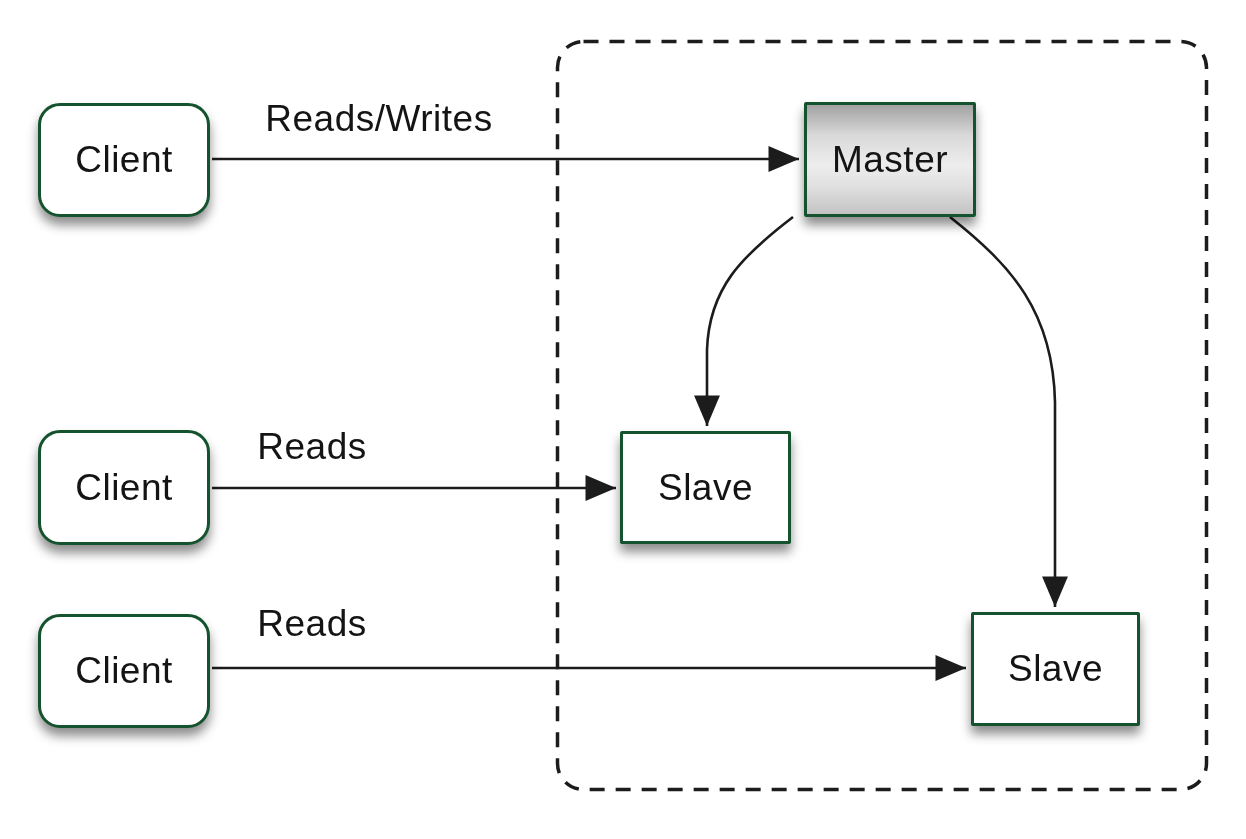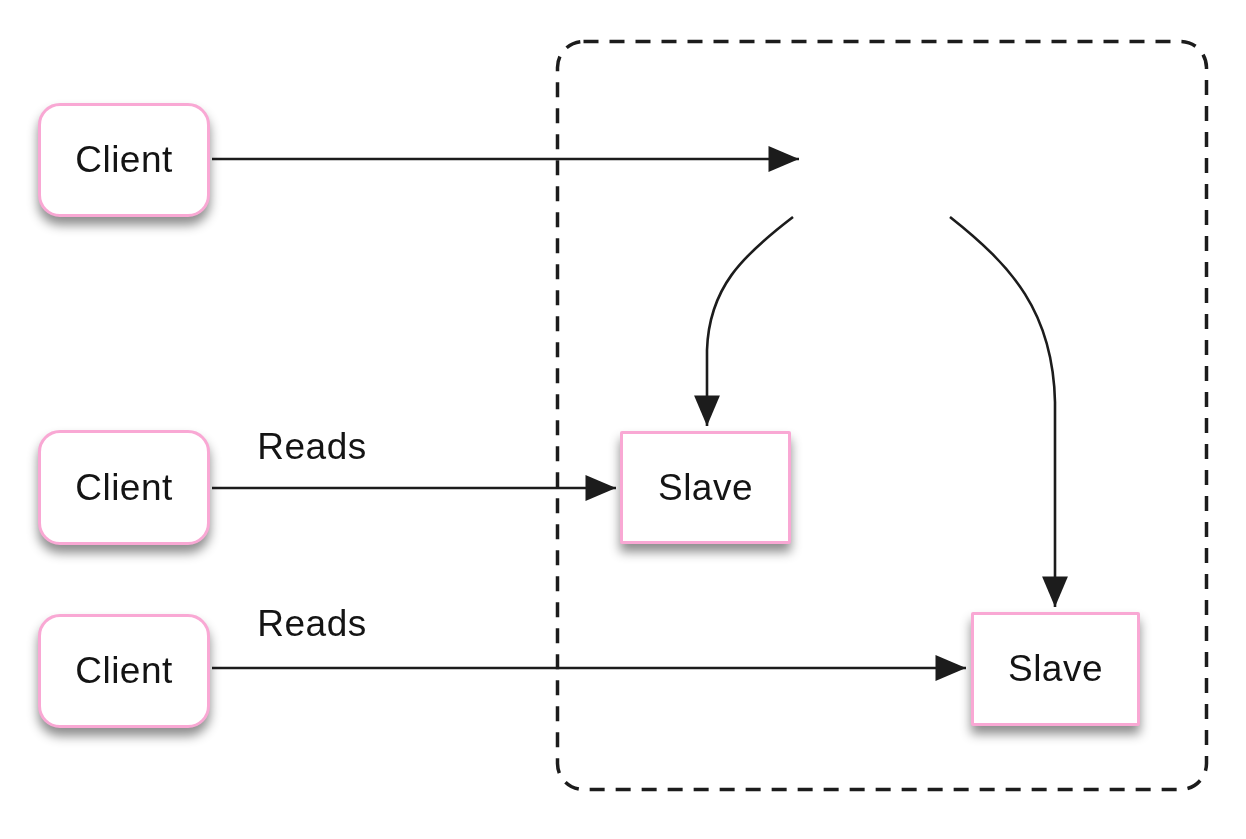--- a/index.html
+++ b/index.html
@@ -19,21 +19,21 @@
     position: absolute;
     left: 0;
     top: 0;
     width: 1246px;
     height: 839px;
   }
   .node {
     position: absolute;
     box-sizing: border-box;
     background: #ffffff;
-    border: 3px solid #f9a8d4;
+    border: 3px solid #14532d;
     display: flex;
     align-items: center;
     justify-content: center;
     font-size: 37px;
     color: #141414;
     letter-spacing: 0.5px;
     box-shadow: 0 8px 11px rgba(0,0,0,0.45);
   }
   .node.rounded {
     border-radius: 22px;
@@ -93,23 +93,27 @@
   <div class="node rounded client1">
     <span>Client</span>
   </div>
   <div class="node rounded client2">
     <span>Client</span>
   </div>
   <div class="node rounded client3">
     <span>Client</span>
   </div>
 
+  <div class="node rect master master-box">
+    <span>Master</span>
+  </div>
   <div class="node rect slave1">
     <span>Slave</span>
   </div>
   <div class="node rect slave2">
     <span>Slave</span>
   </div>
 
+  <div class="edge-label lbl-reads-writes">Reads/Writes</div>
   <div class="edge-label lbl-reads-1">Reads</div>
   <div class="edge-label lbl-reads-2">Reads</div>
 
 </div>
 
 </body></html>

